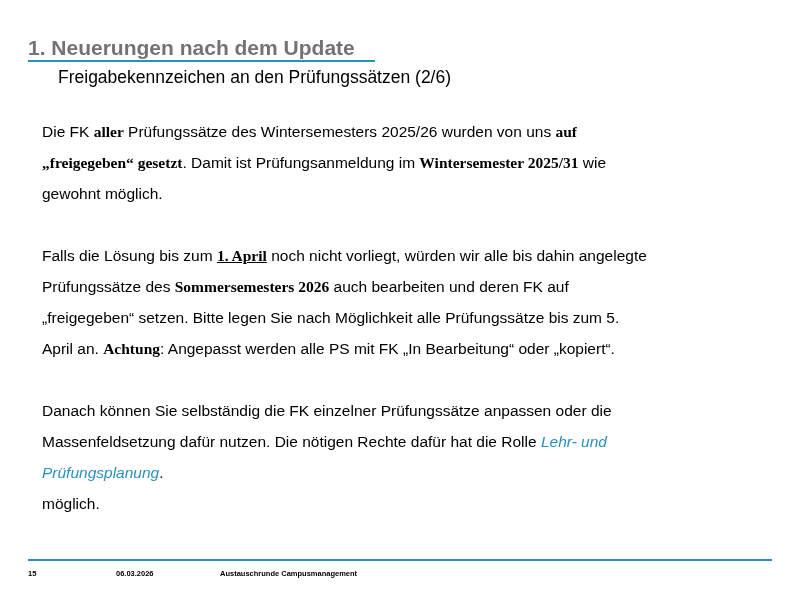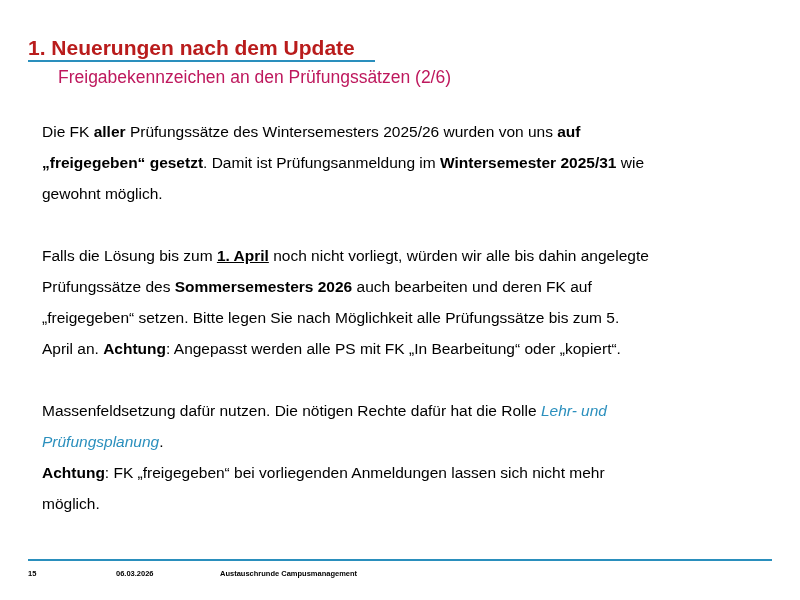--- a/index.html
+++ b/index.html
@@ -15,57 +15,57 @@
       font-family: "Liberation Sans", sans-serif;
       color: #000000;
     }
     .title {
       position: absolute;
       left: 28px;
       top: 36px;
       font-size: 21px;
       font-weight: bold;
       line-height: 24px;
-      color: #b91c1c;
+      color: #737373;
       white-space: nowrap;
     }
     .title-underline {
       position: absolute;
       left: 28px;
       top: 60px;
       width: 347px;
       height: 2px;
       background: #2a8fbd;
     }
     .subtitle {
       position: absolute;
       left: 58px;
       top: 66px;
       font-size: 17.5px;
       line-height: 22px;
-      color: #be185d;
+      color: #000000;
       white-space: nowrap;
     }
     .body-text {
       position: absolute;
       left: 42px;
       top: 116px;
       width: 740px;
       font-size: 15.5px;
       line-height: 31px;
       color: #000000;
     }
     .line {
       white-space: nowrap;
       height: 31px;
     }
     .blank {
       height: 31px;
     }
-    .b { font-weight: bold; }
+    .b { font-weight: bold; font-family: Liberation Serif, serif; }
     .u { text-decoration: underline; }
     .link {
       color: #2a8fbd;
       font-style: italic;
     }
     .footer-line {
       position: absolute;
       left: 28px;
       top: 559px;
       width: 744px;
@@ -101,23 +101,23 @@
   </div>
   <div class="blank"></div>
   <div>
     <div class="line"><span>Falls die Lösung bis zum </span><span class="b u">1. April</span><span> noch nicht vorliegt, würden wir alle bis dahin angelegte</span></div>
     <div class="line"><span>Prüfungssätze des </span><span class="b">Sommersemesters 2026</span><span> auch bearbeiten und deren FK auf</span></div>
     <div class="line">„freigegeben“ setzen. Bitte legen Sie nach Möglichkeit alle Prüfungssätze bis zum 5.</div>
     <div class="line"><span>April an. </span><span class="b">Achtung</span><span>: Angepasst werden alle PS mit FK „In Bearbeitung“ oder „kopiert“.</span></div>
   </div>
   <div class="blank"></div>
   <div>
+    <div class="line">Danach können Sie selbständig die FK einzelner Prüfungssätze anpassen oder die</div>
     <div class="line"><span>Massenfeldsetzung dafür nutzen. Die nötigen Rechte dafür hat die Rolle </span><span class="link">Lehr- und</span></div>
     <div class="line"><span class="link">Prüfungsplanung</span><span>.</span></div>
-    <div class="line"><span class="b">Achtung</span><span>: FK „freigegeben“ bei vorliegenden Anmeldungen lassen sich nicht mehr</span></div>
     <div class="line">möglich.</div>
   </div>
 </div>
 
 <div class="footer-line"></div>
 <div class="footer f-page">15</div>
 <div class="footer f-date">06.03.2026</div>
 <div class="footer f-event">Austauschrunde Campusmanagement</div>
 <div class="footer f-org">Universität Konstanz</div>
 

